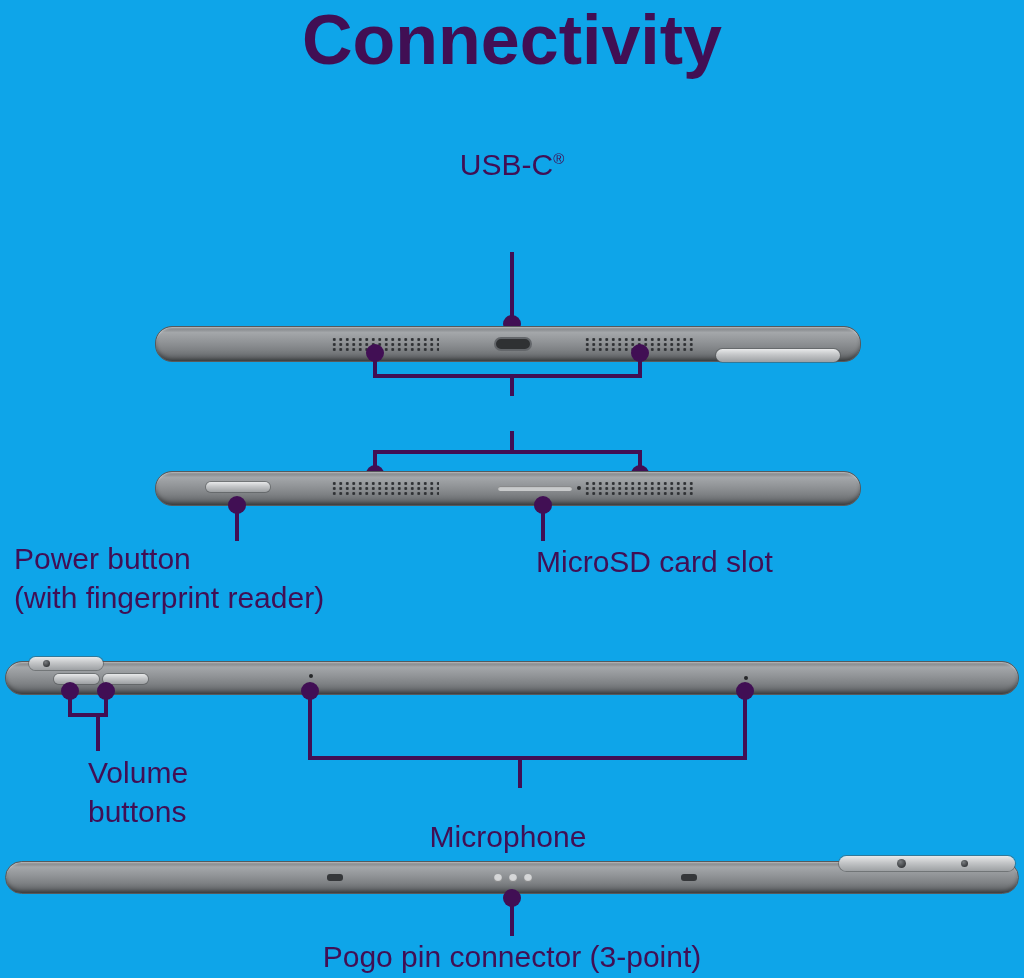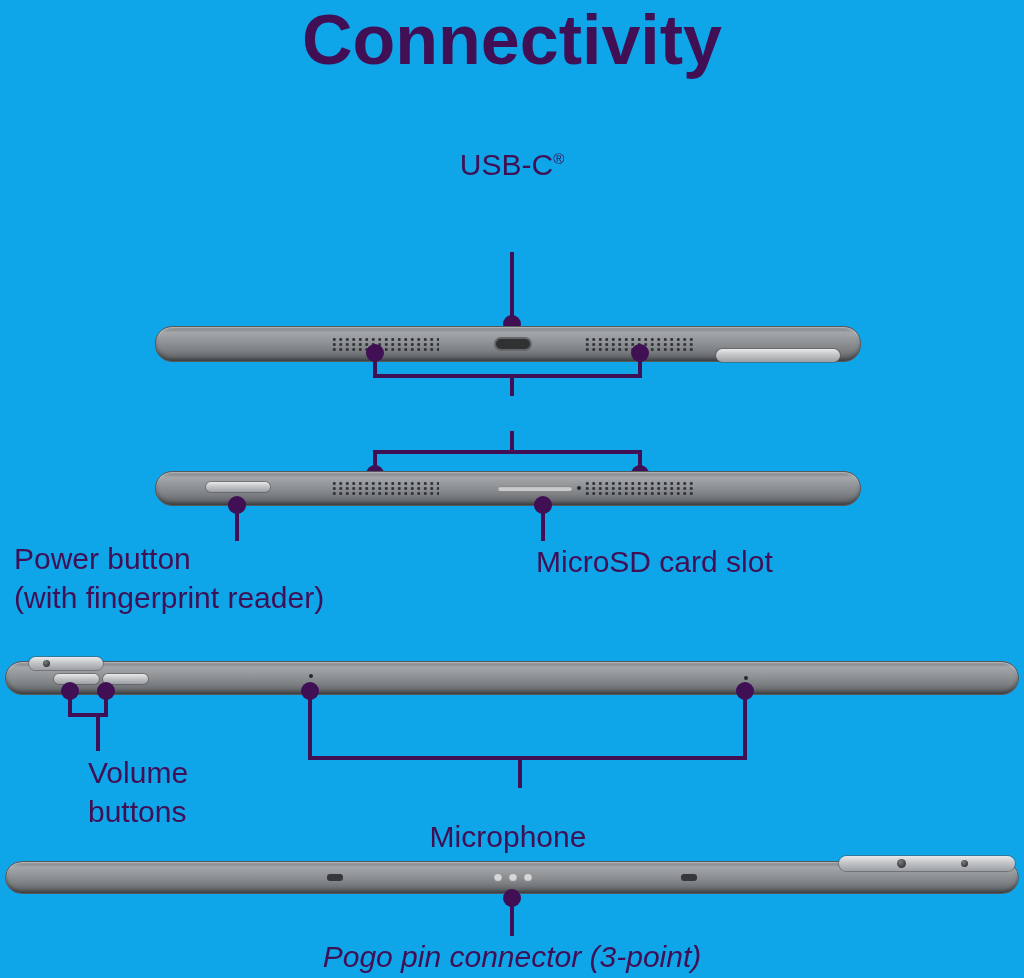--- a/index.html
+++ b/index.html
@@ -154,15 +154,15 @@
     <div class="pogo-pin" style="left:518px; top:12px;"></div>
     <div class="dark-port" style="left:675px; top:12px; width:16px;"></div>
     <div class="pill-light" style="left:833px; top:-6px; width:176px; height:15px; border-radius:8px;">
       <div class="lens" style="left:58px; top:3px; width:9px; height:9px;"></div>
       <div class="lens" style="left:122px; top:4px; width:7px; height:7px;"></div>
     </div>
   </div>
 
   <div class="dot" style="left:503px; top:889px;"></div>
   <div class="vline" style="left:510px; top:898px; height:38px;"></div>
-  <div class="callout-text tac cx" style="left:512px; top:937px;font-style:italic;">Pogo pin connector (3-point)</div>
+  <div class="callout-text tac cx" style="left:512px; top:937px;">Pogo pin connector (3-point)</div>
 
 </div>
 
 </body></html>

